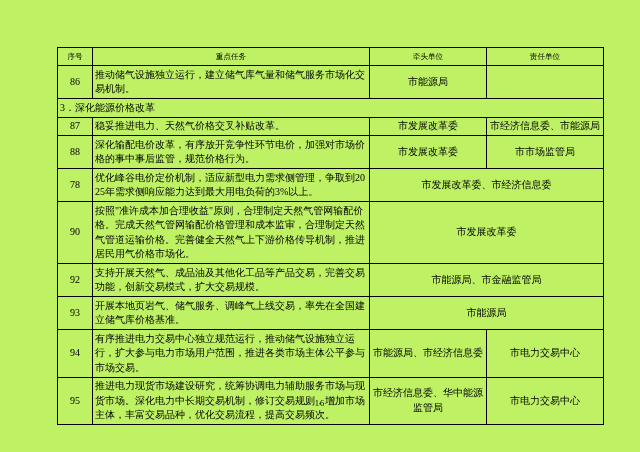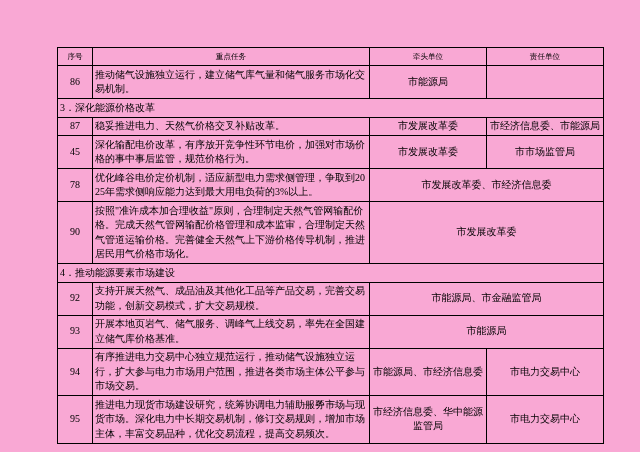--- a/index.html
+++ b/index.html
@@ -10,21 +10,21 @@
   body {
     width: 640px;
     height: 452px;
     font-family: "Liberation Serif", serif;
     overflow: hidden;
   }
   .page {
     position: relative;
     width: 640px;
     height: 452px;
-    background: #f9a8d4;
+    background: #bef264;
     box-sizing: border-box;
   }
   .doc-body {
     position: absolute;
     left: 57px;
     top: 47px;
     width: 528px;
   }
   table.main {
     border-collapse: collapse;
@@ -106,41 +106,38 @@
         </tr>
 
         <tr>
           <td class="c-num">87</td>
           <td class="c-task">稳妥推进电力、天然气价格交叉补贴改革。</td>
           <td class="c-lead">市发展改革委</td>
           <td class="c-resp">市经济信息委、市能源局</td>
         </tr>
 
         <tr>
-          <td class="c-num">45</td>
+          <td class="c-num">88</td>
           <td class="c-task">深化输配电价改革，有序放开竞争性环节电价，加强对市场价格的事中事后监管，规范价格行为。</td>
           <td class="c-lead">市发展改革委</td>
           <td class="c-resp">市市场监管局</td>
         </tr>
 
         <tr>
           <td class="c-num">78</td>
           <td class="c-task">优化峰谷电价定价机制，适应新型电力需求侧管理，争取到2025年需求侧响应能力达到最大用电负荷的3%以上。</td>
           <td class="c-lead" colspan="2">市发展改革委、市经济信息委</td>
         </tr>
 
         <tr>
           <td class="c-num">90</td>
           <td class="c-task">按照"准许成本加合理收益"原则，合理制定天然气管网输配价格。完成天然气管网输配价格管理和成本监审，合理制定天然气管道运输价格。完善健全天然气上下游价格传导机制，推进居民用气价格市场化。</td>
           <td class="c-lead" colspan="2">市发展改革委</td>
         </tr>
 
-        <tr>
-          <td class="section" colspan="4">4．推动能源要素市场建设</td>
-        </tr>
 
 
         <tr>
           <td class="c-num">92</td>
           <td class="c-task">支持开展天然气、成品油及其他化工品等产品交易，完善交易功能，创新交易模式，扩大交易规模。</td>
           <td class="c-lead" colspan="2">市能源局、市金融监管局</td>
         </tr>
 
         <tr>
           <td class="c-num">93</td>

